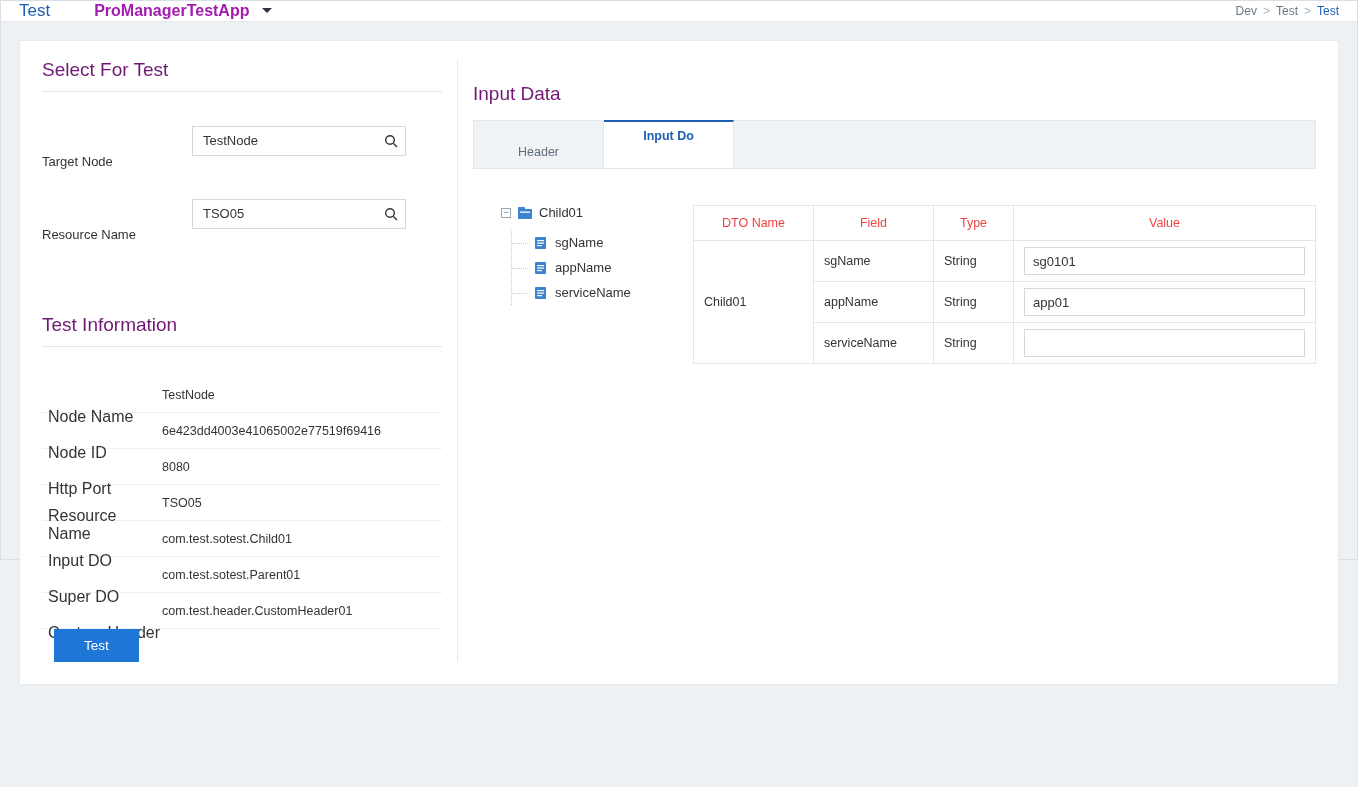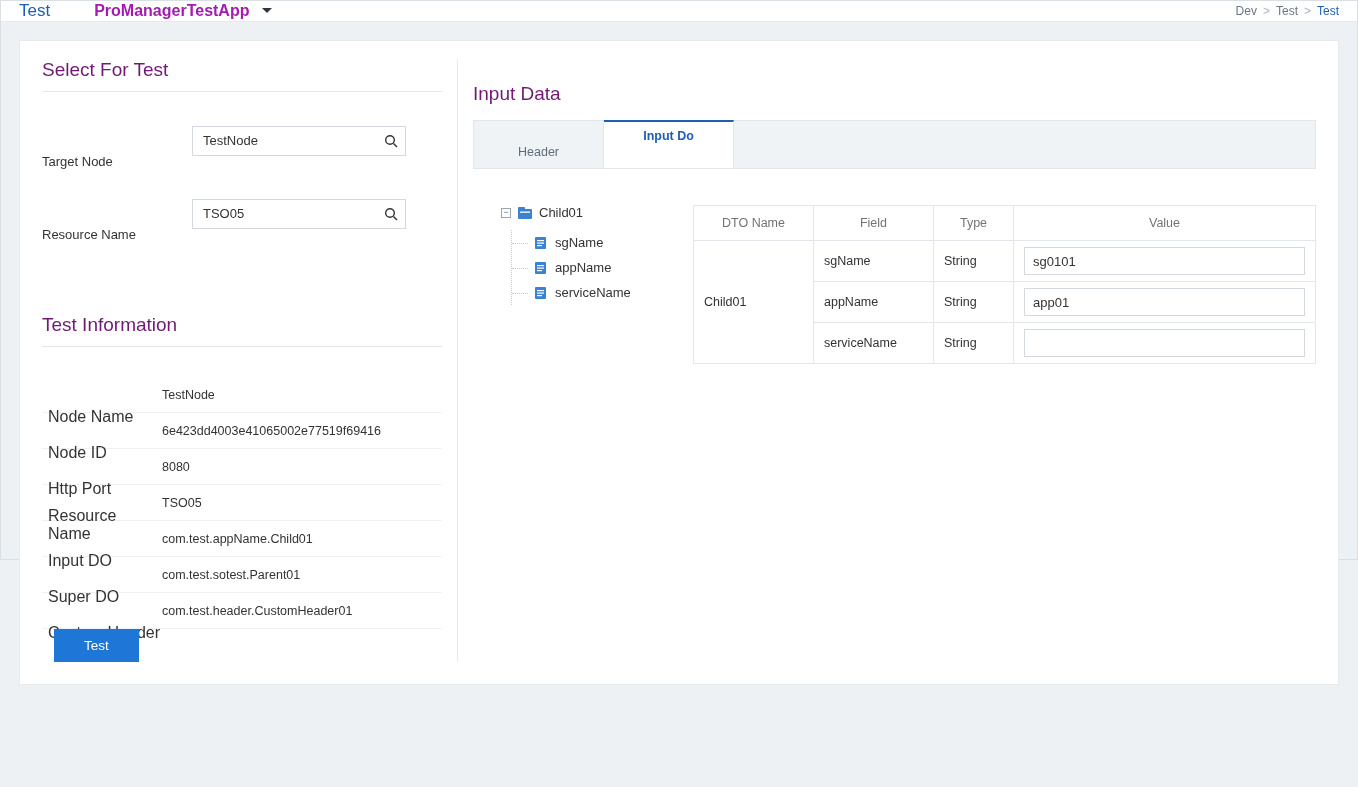--- a/index.html
+++ b/index.html
@@ -234,21 +234,21 @@
   
   .dto-table {
     flex: 1;
     border-collapse: collapse;
     width: 100%;
   }
   .dto-table th {
     border: 1px solid #e3e7eb;
     font-size: 12.5px;
     font-weight: 500;
-    color: #737373;
+    color: #ef4444;
     padding: 10px 8px;
     text-align: center;
     background:#fff;
   }
   .dto-table td {
     border: 1px solid #e3e7eb;
     font-size: 12.5px;
     color: #333;
     padding: 6px 10px;
     text-align: left;
@@ -340,21 +340,21 @@
         <div class="info-row">
           <div class="info-label">Http Port</div>
           <div class="info-value">8080</div>
         </div>
         <div class="info-row">
           <div class="info-label">Resource Name</div>
           <div class="info-value">TSO05</div>
         </div>
         <div class="info-row">
           <div class="info-label">Input DO</div>
-          <div class="info-value">com.test.appName.Child01</div>
+          <div class="info-value">com.test.sotest.Child01</div>
         </div>
         <div class="info-row">
           <div class="info-label">Super DO</div>
           <div class="info-value">com.test.sotest.Parent01</div>
         </div>
         <div class="info-row">
           <div class="info-label">Custom Header</div>
           <div class="info-value">com.test.header.CustomHeader01</div>
         </div>
 

